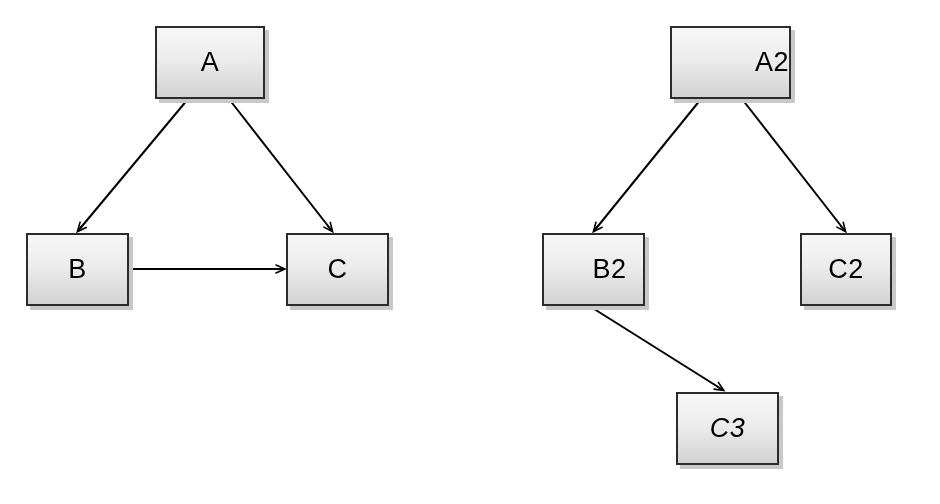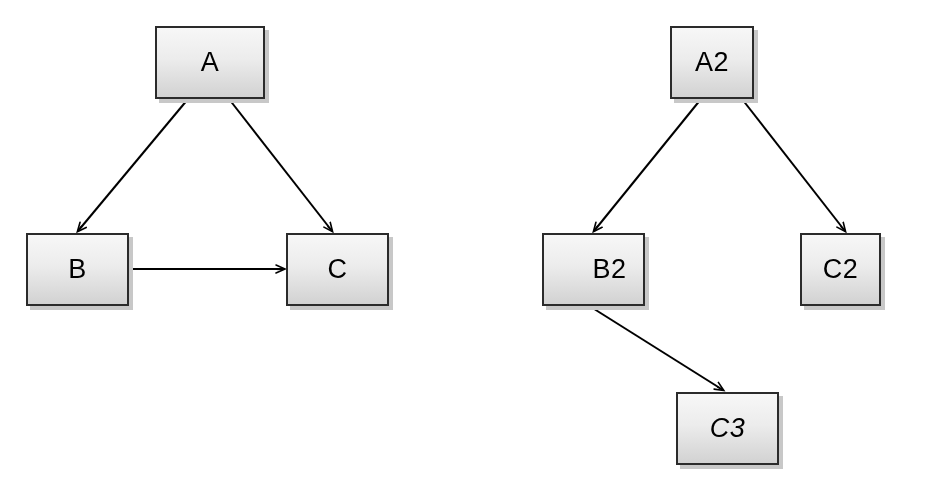--- a/index.html
+++ b/index.html
@@ -67,27 +67,27 @@
   <div id="nodes-layer">
       <div class="node" style="left: 155px; top: 26px; width: 110px; height: 73px;">
         <span class="node-label">A</span>
       </div>
       <div class="node" style="left: 26px; top: 233px; width: 103px; height: 73px;">
         <span class="node-label">B</span>
       </div>
       <div class="node" style="left: 286px; top: 233px; width: 103px; height: 73px;">
         <span class="node-label">C</span>
       </div>
-      <div class="node" style="left: 670px; top: 26px; width: 84px; height: 73px;">
+      <div class="node" style="left: 670px; top: 26px; width: 121px; height: 73px; justify-content: flex-end;">
         <span class="node-label">A2</span>
       </div>
       <div class="node" style="left: 542px; top: 233px; width: 103px; height: 73px; padding-left: 32px;">
         <span class="node-label">B2</span>
       </div>
-      <div class="node" style="left: 800px; top: 233px; width: 81px; height: 73px;">
+      <div class="node" style="left: 800px; top: 233px; width: 92px; height: 73px;">
         <span class="node-label">C2</span>
       </div>
       <div class="node" style="left: 676px; top: 392px; width: 103px; height: 73px; font-style: italic;">
         <span class="node-label">C3</span>
       </div>
     </div>
 
 </div>
 
 </body></html>

